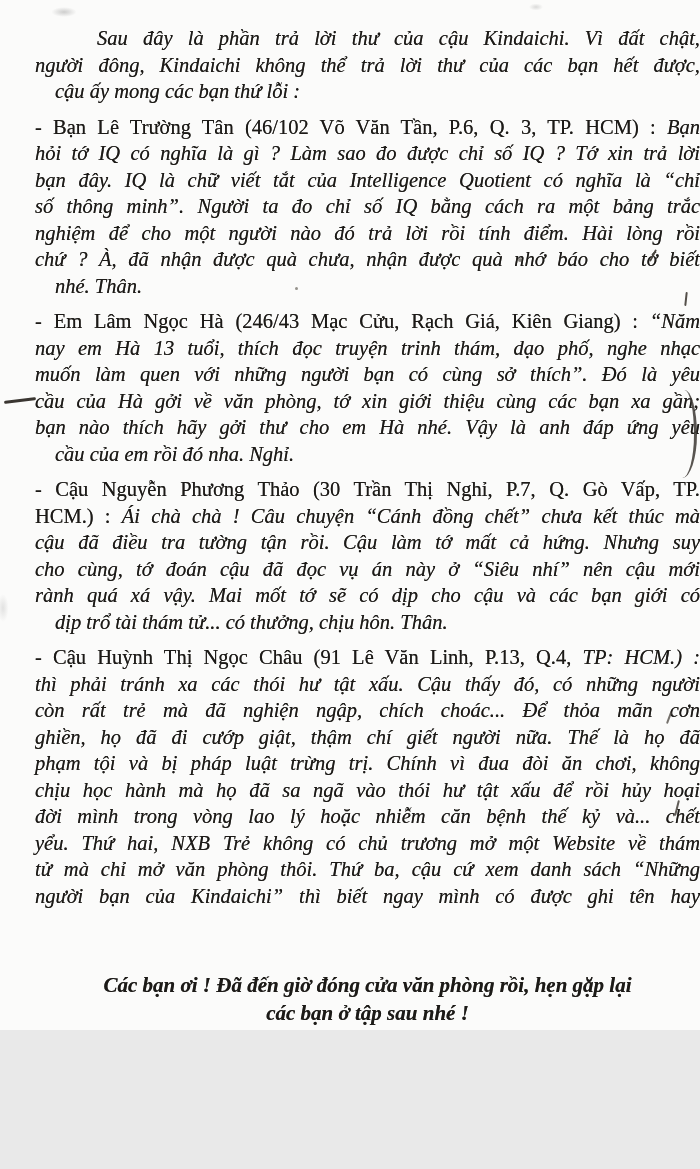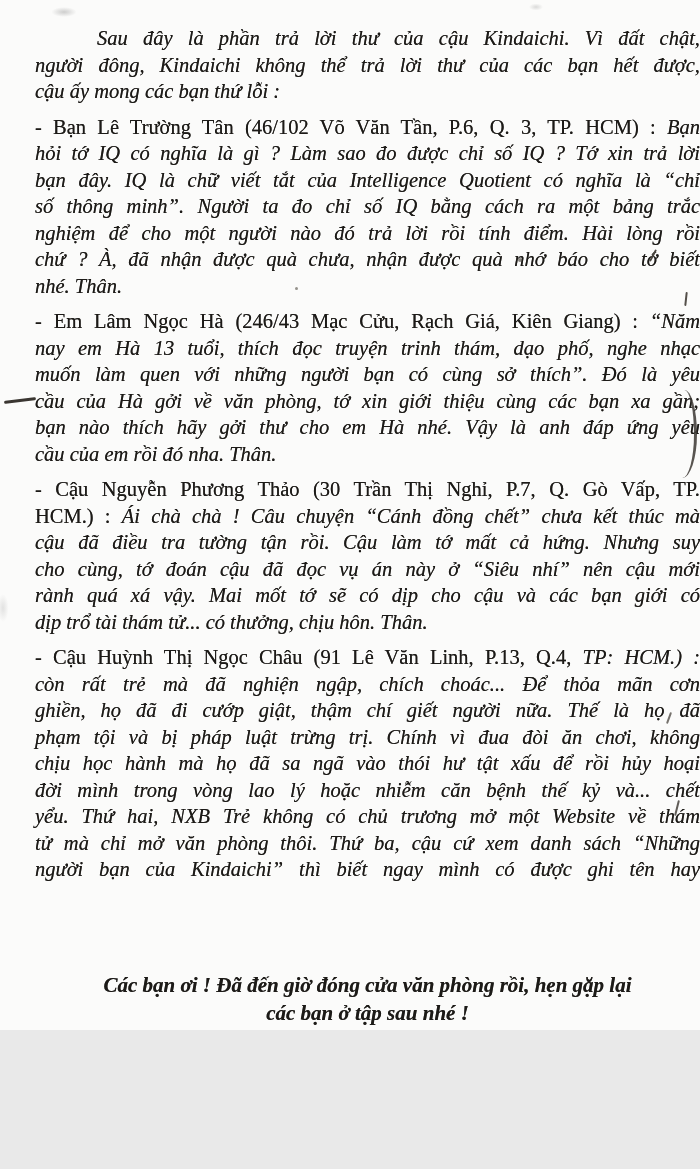--- a/index.html
+++ b/index.html
@@ -24,21 +24,21 @@
   }
   .para{margin:0 0 9px 0;}
   .line{
     font-size:20.5px;
     line-height:26.5px;
     white-space:nowrap;
     text-align:justify;
     text-align-last:justify;
     text-shadow:0 0 .5px rgba(20,18,15,.75);
   }
-  .line.end{text-align-last:left;}
+  .line.end{text-align-last:left;margin-left:20px;}
   .line.indent{text-indent:62px;}
   .seg-i{font-style:italic;}
   .seg-r{font-style:normal;}
   #kindaichi{
     text-align:right;
     padding-right:110px;
     font-size:20px;
     line-height:27px;
     font-style:italic;
     letter-spacing:1px;
@@ -127,32 +127,33 @@
         <div class="line"><span class="seg-i">nghiệm để cho một người nào đó trả lời rồi tính điểm. Hài lòng rồi</span></div>
         <div class="line"><span class="seg-i">chứ ? À, đã nhận được quà chưa, nhận được quà nhớ báo cho tớ biết</span></div>
         <div class="line end"><span class="seg-i">nhé. Thân.</span></div>
       </div>
       <div class="para">
         <div class="line"><span class="seg-r">- Em Lâm Ngọc Hà (246/43 Mạc Cửu, Rạch Giá, Kiên Giang) : </span><span class="seg-i">“Năm</span></div>
         <div class="line"><span class="seg-i">nay em Hà 13 tuổi, thích đọc truyện trinh thám, dạo phố, nghe nhạc</span></div>
         <div class="line"><span class="seg-i">muốn làm quen với những người bạn có cùng sở thích”. Đó là yêu</span></div>
         <div class="line"><span class="seg-i">cầu của Hà gởi về văn phòng, tớ xin giới thiệu cùng các bạn xa gần;</span></div>
         <div class="line"><span class="seg-i">bạn nào thích hãy gởi thư cho em Hà nhé. Vậy là anh đáp ứng yêu</span></div>
-        <div class="line end"><span class="seg-i">cầu của em rồi đó nha. Thân.</span></div>
+        <div class="line end"><span class="seg-i">cầu của em rồi đó nha. Nghỉ.</span></div>
       </div>
       <div class="para">
         <div class="line"><span class="seg-r">- Cậu Nguyễn Phương Thảo (30 Trần Thị Nghỉ, P.7, Q. Gò Vấp, TP.</span></div>
         <div class="line"><span class="seg-r">HCM.) : </span><span class="seg-i">Ái chà chà ! Câu chuyện “Cánh đồng chết” chưa kết thúc mà</span></div>
         <div class="line"><span class="seg-i">cậu đã điều tra tường tận rồi. Cậu làm tớ mất cả hứng. Nhưng suy</span></div>
         <div class="line"><span class="seg-i">cho cùng, tớ đoán cậu đã đọc vụ án này ở “Siêu nhí” nên cậu mới</span></div>
         <div class="line"><span class="seg-i">rành quá xá vậy. Mai mốt tớ sẽ có dịp cho cậu và các bạn giới có</span></div>
         <div class="line end"><span class="seg-i">dịp trổ tài thám tử... có thưởng, chịu hôn. Thân.</span></div>
       </div>
       <div class="para">
         <div class="line"><span class="seg-r">- Cậu Huỳnh Thị Ngọc Châu (91 Lê Văn Linh, P.13, Q.4, </span><span class="seg-i">TP: HCM.) :</span></div>
+        <div class="line"><span class="seg-i">thì phải tránh xa các thói hư tật xấu. Cậu thấy đó, có những người</span></div>
         <div class="line"><span class="seg-i">còn rất trẻ mà đã nghiện ngập, chích choác... Để thỏa mãn cơn</span></div>
         <div class="line"><span class="seg-i">ghiền, họ đã đi cướp giật, thậm chí giết người nữa. Thế là họ đã</span></div>
         <div class="line"><span class="seg-i">phạm tội và bị pháp luật trừng trị. Chính vì đua đòi ăn chơi, không</span></div>
         <div class="line"><span class="seg-i">chịu học hành mà họ đã sa ngã vào thói hư tật xấu để rồi hủy hoại</span></div>
         <div class="line"><span class="seg-i">đời mình trong vòng lao lý hoặc nhiễm căn bệnh thế kỷ và... chết</span></div>
         <div class="line"><span class="seg-i">yểu. Thứ hai, NXB Trẻ không có chủ trương mở một Website về thám</span></div>
         <div class="line"><span class="seg-i">tử mà chỉ mở văn phòng thôi. Thứ ba, cậu cứ xem danh sách “Những</span></div>
         <div class="line"><span class="seg-i">người bạn của Kindaichi” thì biết ngay mình có được ghi tên hay</span></div>
       </div>
     </div>

